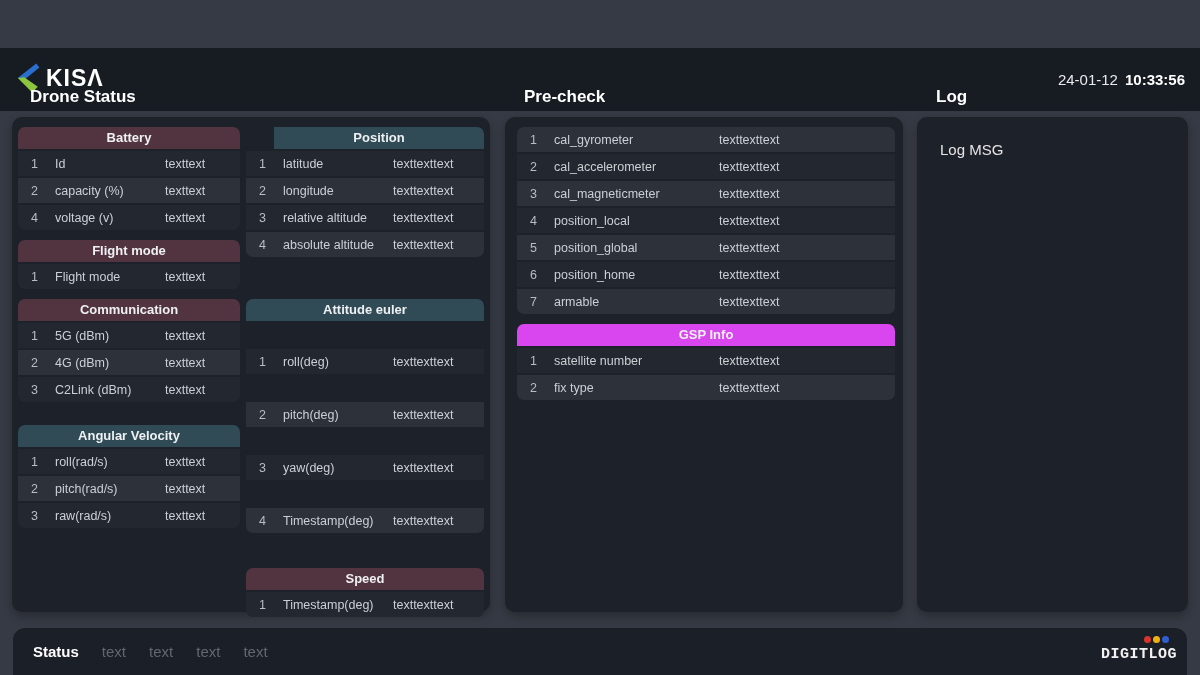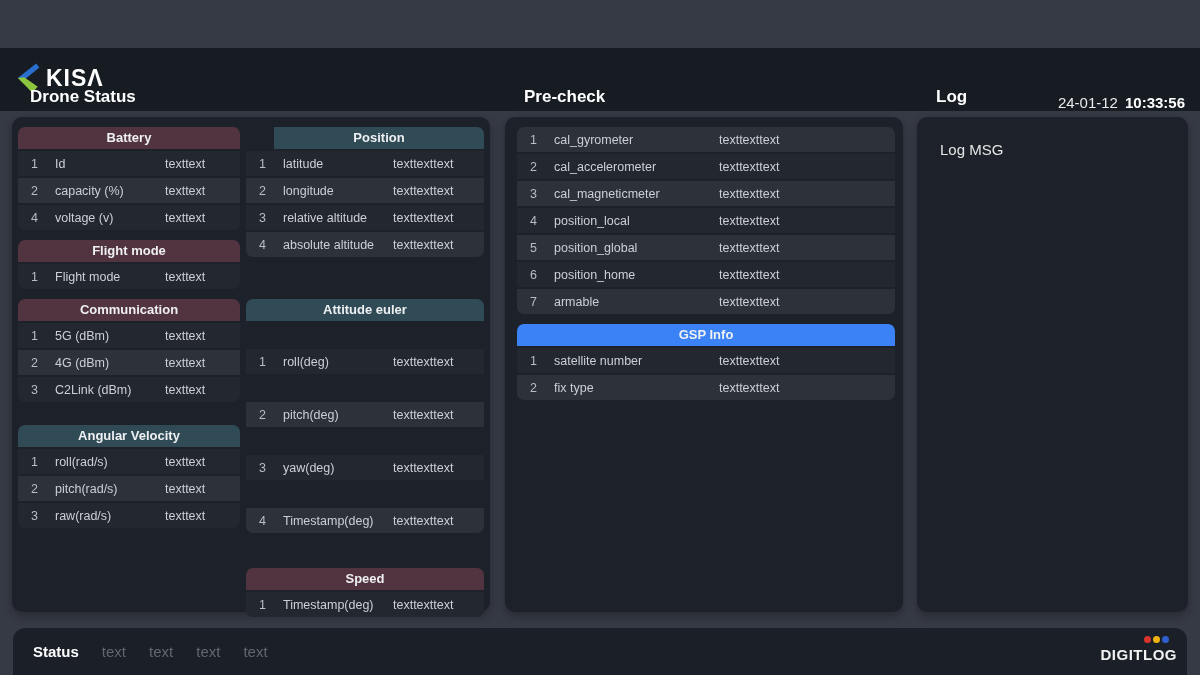--- a/index.html
+++ b/index.html
@@ -6,21 +6,21 @@
   html,body { width:1200px; height:675px; overflow:hidden; }
   body { background:#363a44; font-family:"Liberation Sans", sans-serif; position:relative; }
 
   
   .topbar { position:absolute; left:0; top:0; width:1200px; height:63px; background:#171b22;margin-top:48px; }
   .logo { position:absolute; left:14px; top:14px; display:flex; align-items:center; gap:2px; }
   .logo-text { color:#ffffff; font-size:23px; font-weight:bold; letter-spacing:1px; }
   .nav { position:absolute; left:50%; top:0; transform:translateX(-50%); height:63px; display:flex; align-items:center; gap:64px; }
   .nav-item { color:#e4e6e9; font-size:16px; cursor:pointer; }
   .nav-item.active { background:#5db8b3; color:#ffffff; border-radius:8px; padding:7px 30px; font-weight:500; }
-  .datetime { position:absolute; right:15px; top:0; height:63px; display:flex; align-items:flex-end; gap:7px; font-size:15px; color:#e8eaec; }
+  .datetime { position:absolute; right:15px; top:0; height:63px; display:flex; align-items:center; gap:7px; font-size:15px; color:#e8eaec; }
   .datetime .time { font-weight:bold; color:#ffffff; }
 
   
   .sec-title { position:absolute; top:87px; font-size:17px; font-weight:bold; color:#ffffff; }
   #title-ds { left:30px; } #title-pc { left:524px; } #title-log { left:936px; }
 
   
   .panel { position:absolute; top:117px; height:495px; background:#1d2129; border-radius:10px; box-shadow:0 4px 10px rgba(0,0,0,0.28); }
   #panel-ds { left:12px; width:478px; }
   #panel-pc { left:505px; width:398px; }
@@ -43,21 +43,21 @@
   .mt10 { margin-top:10px; } .mt9 { margin-top:23px; } .mt42 { margin-top:42px;gap:28px; } .mt35 { margin-top:35px; }
 
   
   .footer { position:absolute; left:13px; top:628px; width:1174px; height:56px; background:#1b1f27; border-radius:12px 12px 0 0; }
   .tabs { display:flex; gap:23px; padding:15px 0 0 20px; font-size:15px; }
   .tab { color:#62676f; cursor:pointer; }
   .tab.active { color:#ffffff; font-weight:bold; }
   .brand { position:absolute; right:10px; top:8px; display:flex; flex-direction:column; align-items:flex-end; gap:3px; }
   .dots { display:flex; gap:2px; margin-right:8px; }
   .dot { width:7px; height:7px; border-radius:50%; }
-  .brand-text { font-family:Liberation Sans, sans-serif; font-weight:bold; font-size:15px; color:#f2f2f2; letter-spacing:0.5px; }
+  .brand-text { font-family:Liberation Mono, monospace; font-weight:bold; font-size:15px; color:#f2f2f2; letter-spacing:0.5px; }
 </style>
 </head>
 <body>
 
 <div class="topbar">
   <div class="logo">
     <span style="display:inline-flex;">
       <svg width="30" height="32" viewBox="0 0 36 40">
         <polygon points="27,2 4,20 11,23 31,7" fill="#2a6fce"></polygon>
         <polygon points="4,20 22,38 29,31 12,19" fill="#8cc63f"></polygon>
@@ -241,21 +241,21 @@
         <span class="val">texttexttext</span>
       </div>
       <div class="row">
         <span class="num">7</span>
         <span class="lbl">armable</span>
         <span class="val">texttexttext</span>
       </div>
     </div>
 
     <div class="dtable mt10">
-      <div class="hdr" style="background: #3b82f6;">GSP Info</div>
+      <div class="hdr" style="background: #d946ef;">GSP Info</div>
       <div class="row">
         <span class="num">1</span>
         <span class="lbl">satellite number</span>
         <span class="val">texttexttext</span>
       </div>
       <div class="row">
         <span class="num">2</span>
         <span class="lbl">fix type</span>
         <span class="val">texttexttext</span>
       </div>

